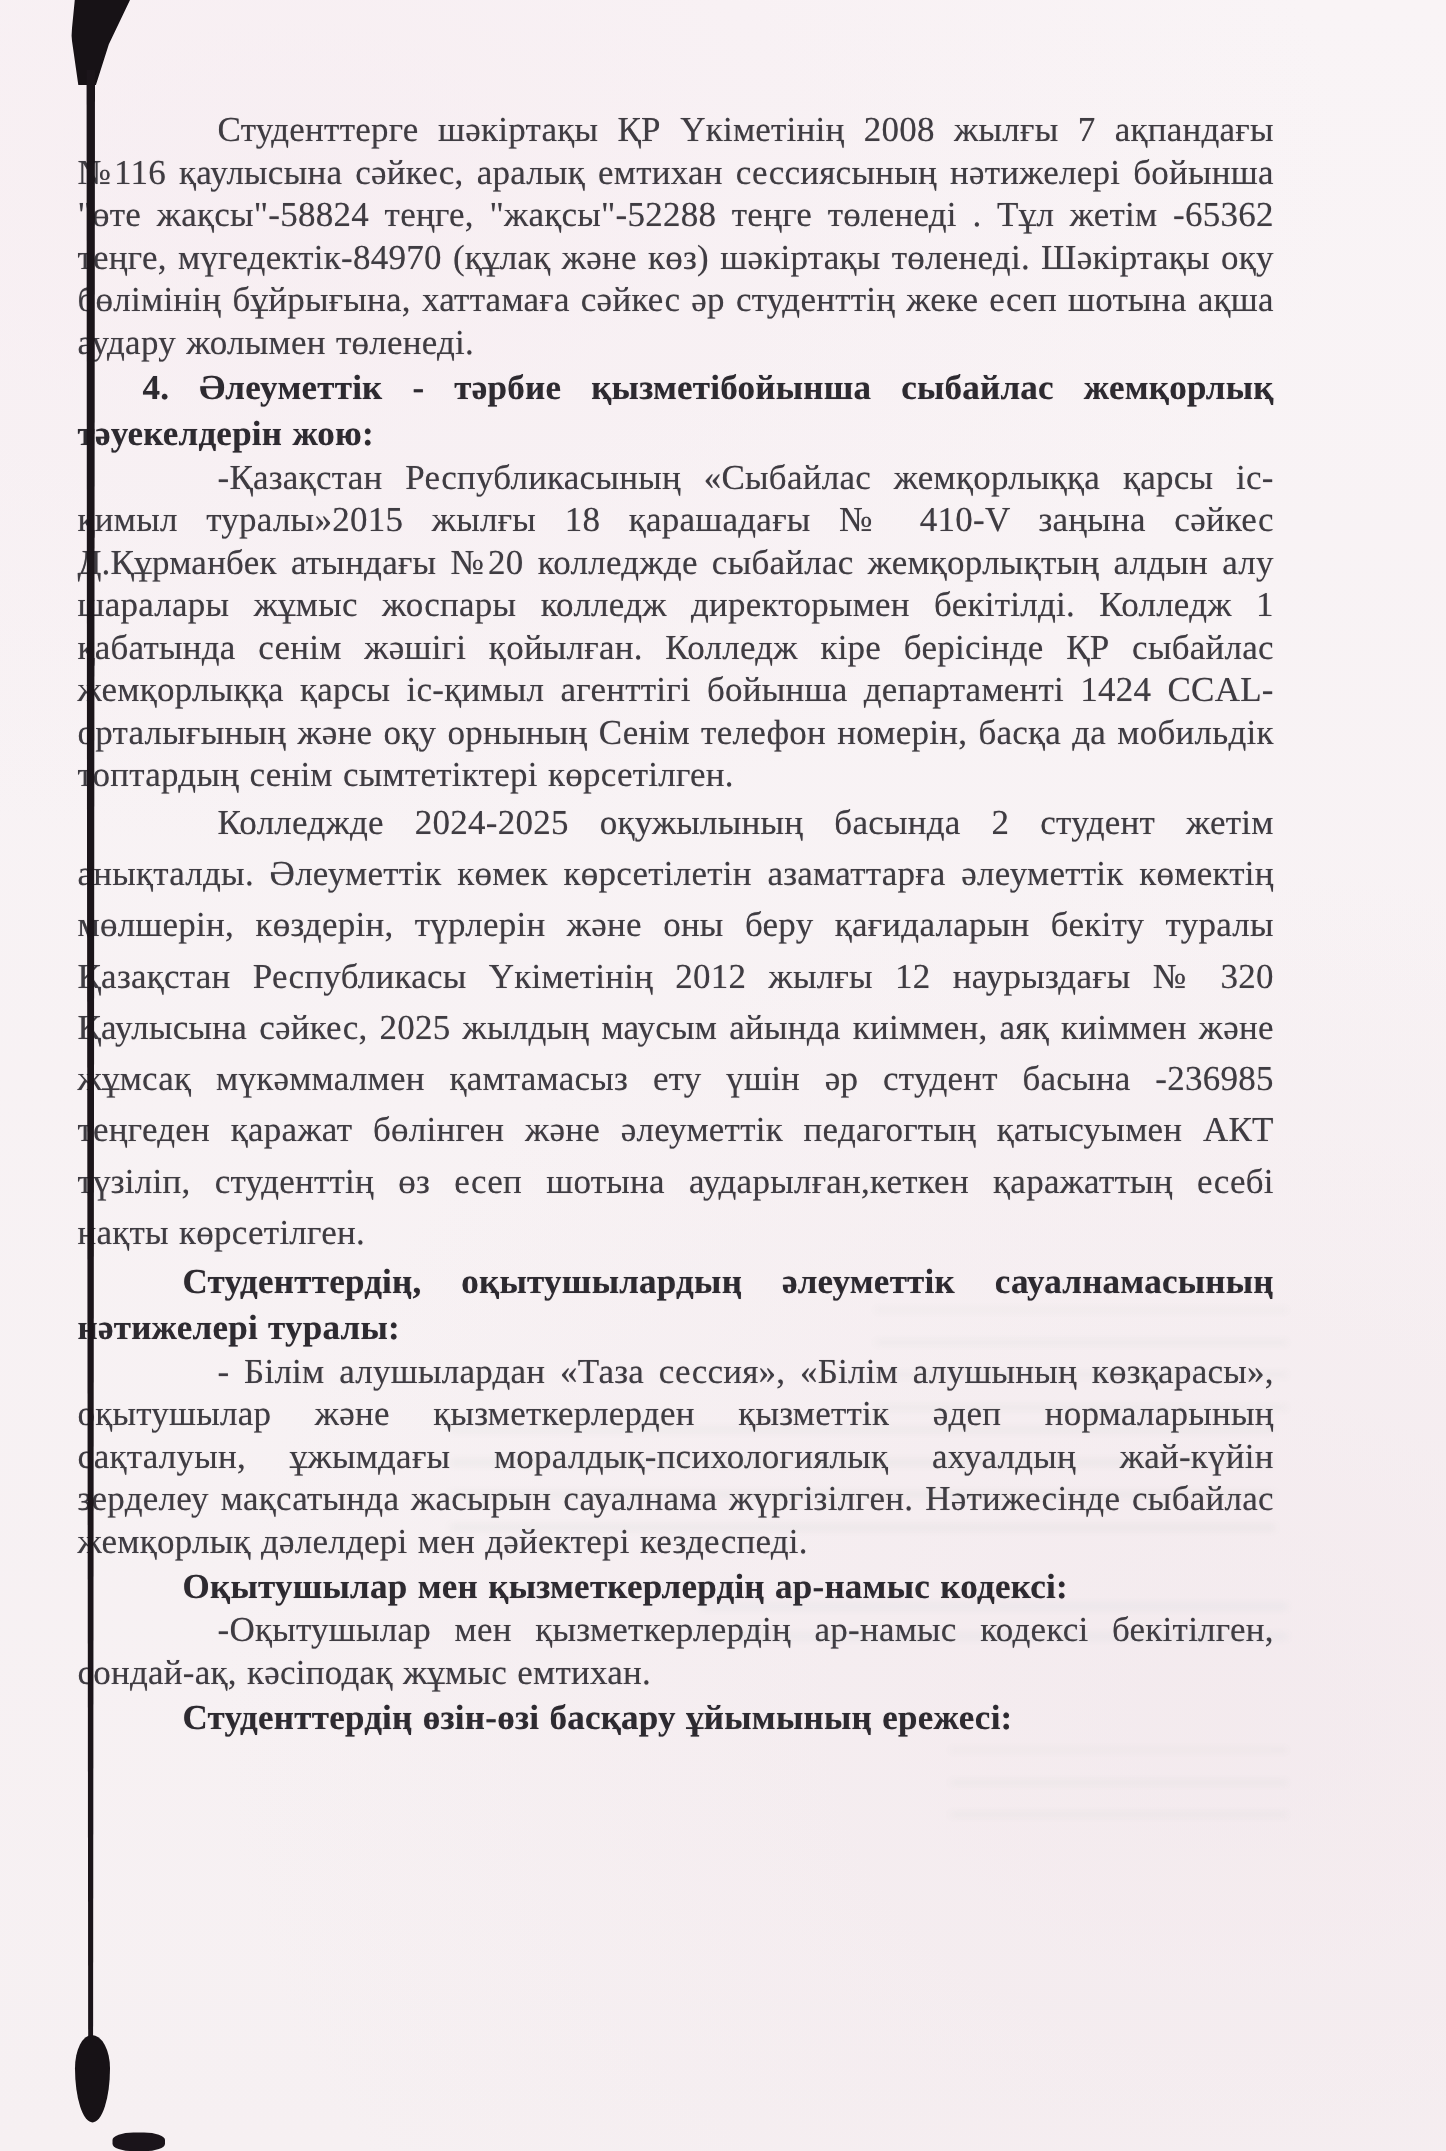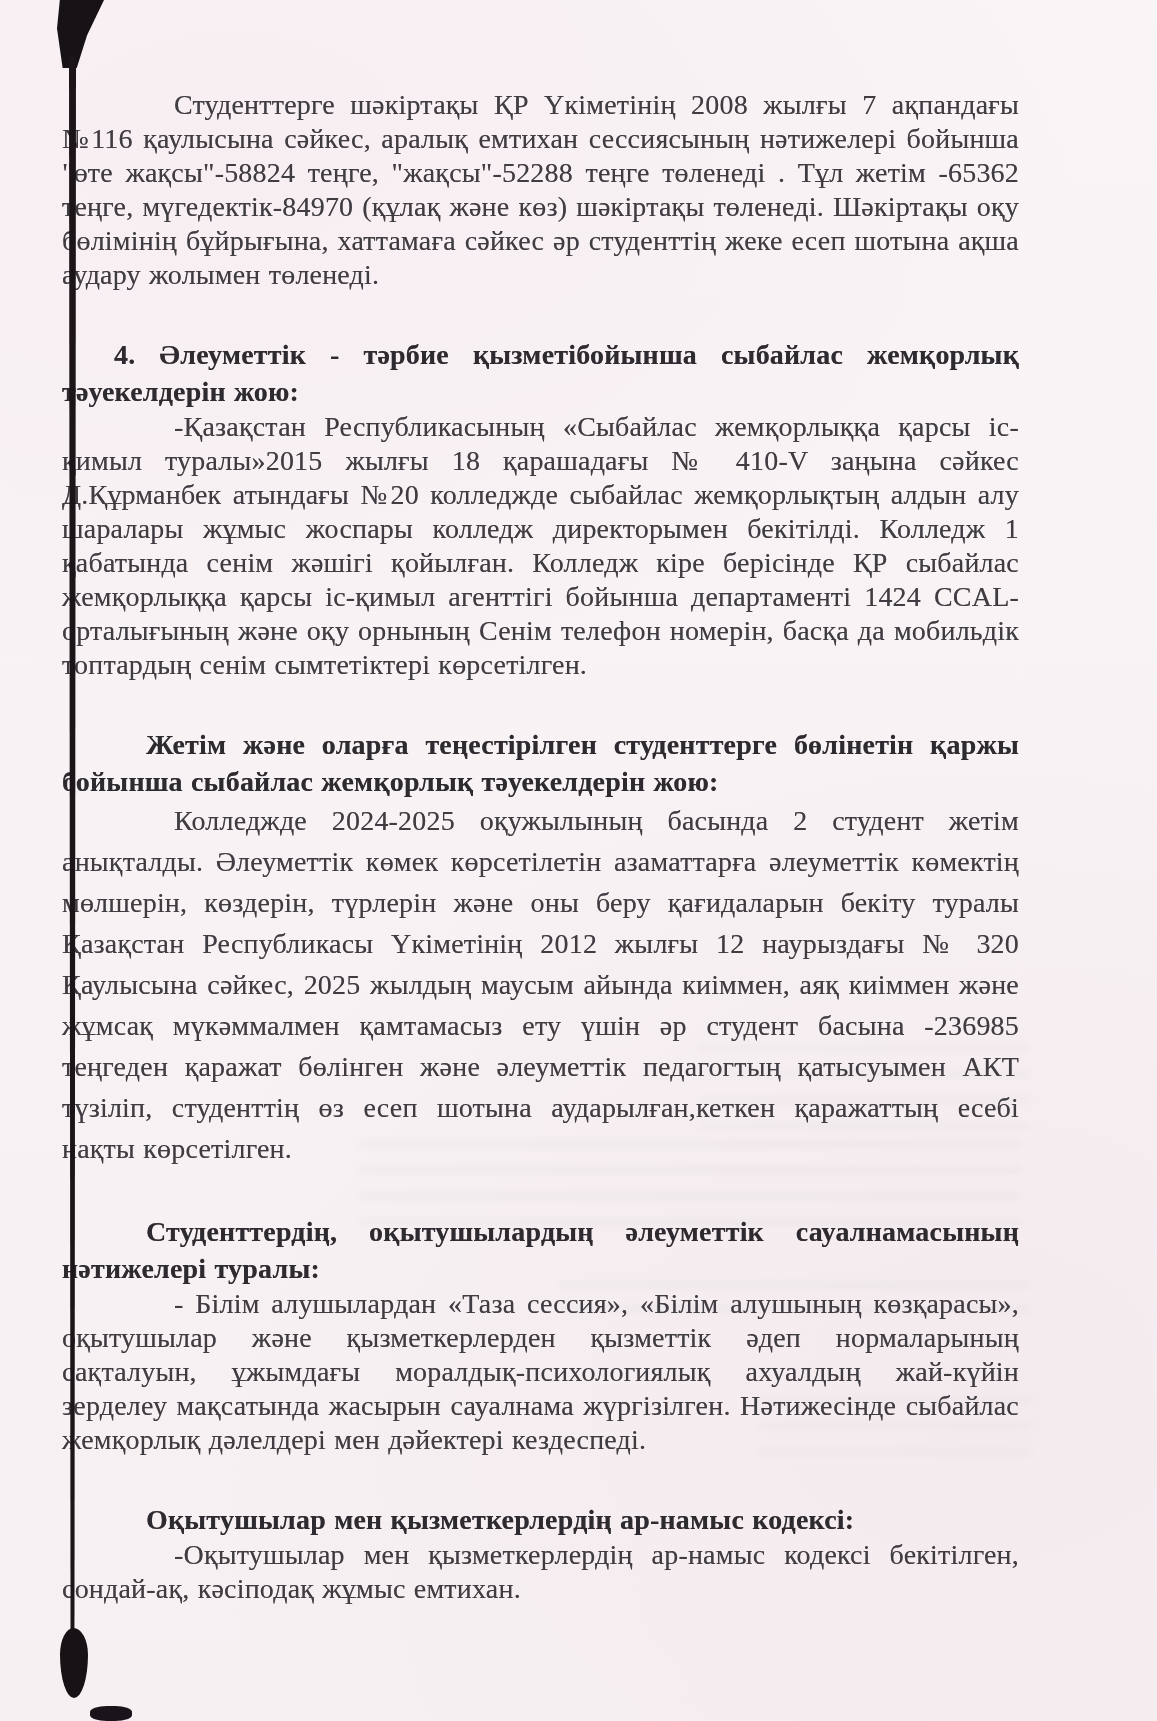--- a/index.html
+++ b/index.html
@@ -33,21 +33,20 @@
     letter-spacing: 0.2px;
     word-spacing: 1px;
   }
   p.body  { text-indent: 112px; }
   p.loose { line-height: 41px; }
   p.heading {
     font-weight: 700;
     color: #2d2a30;
     text-indent: 84px;
     line-height: 37px;
-    margin-top: 44px;
   }
   p.heading-num { text-indent: 52px; }
   .gap-xl { margin-top: 46px; }
   .gap-lg { margin-top: 36px; }
   .gap-md { margin-top: 22px; }
   .gap-sm { margin-top: 18px; }
 
   
   .artifact { position: absolute; pointer-events: none; }
   .artifact-corner {
@@ -90,32 +89,32 @@
 
 <div class="page">
 
   <div class="text-col">
     <p class="body">Студенттерге шәкіртақы ҚР Үкіметінің 2008 жылғы 7 ақпандағы №116 қаулысына сәйкес,  аралық емтихан сессиясының нәтижелері бойынша "өте жақсы"-58824 теңге, "жақсы"-52288 теңге төленеді . Тұл жетім -65362 теңге, мүгедектік-84970 (құлақ және көз) шәкіртақы төленеді. Шәкіртақы  оқу бөлімінің бұйрығына, хаттамаға  сәйкес әр студенттің  жеке есеп шотына ақша аудару жолымен төленеді.</p>
 
     <p class="heading heading-num gap-xl">4. Әлеуметтік - тәрбие қызметібойынша сыбайлас жемқорлық тәуекелдерін жою:</p>
 
     <p class="body">-Қазақстан Республикасының  «Сыбайлас жемқорлыққа қарсы іс-қимыл туралы»2015 жылғы 18 қарашадағы № 410-V заңына сәйкес  Д.Құрманбек атындағы №20 колледжде сыбайлас жемқорлықтың алдын алу шаралары жұмыс  жоспары колледж директорымен бекітілді. Колледж 1 қабатында сенім жәшігі қойылған.  Колледж кіре берісінде  ҚР сыбайлас жемқорлыққа қарсы іс-қимыл агенттігі бойынша департаменті 1424 CCAL-орталығының  және оқу орнының Сенім телефон номерін,  басқа да мобильдік топтардың сенім сымтетіктері көрсетілген.</p>
 
-    <p class="heading gap-lg">Жетім және оларға теңестірілген студенттерге бөлінетін қаржы бойынша сыбайлас жемқорлық тәуекелдерін жою:</p>
 
     <p class="body loose">Колледжде 2024-2025 оқужылының басында  2  студент жетім анықталды. Әлеуметтік көмек көрсетілетін азаматтарға әлеуметтік көмектің мөлшерін, көздерін, түрлерін және оны беру қағидаларын бекіту туралы Қазақстан Республикасы Үкіметінің 2012 жылғы 12 наурыздағы № 320 Қаулысына сәйкес, 2025 жылдың маусым айында киіммен, аяқ киіммен және жұмсақ мүкәммалмен қамтамасыз ету үшін әр студент басына -236985 теңгеден қаражат бөлінген және әлеуметтік педагогтың қатысуымен АКТ түзіліп, студенттің өз есеп шотына аударылған,кеткен қаражаттың есебі нақты көрсетілген.</p>
 
     <p class="heading gap-md">Студенттердің,  оқытушылардың  әлеуметтік  сауалнамасының нәтижелері туралы:</p>
 
     <p class="body">- Білім алушылардан «Таза сессия», «Білім  алушының  көзқарасы», оқытушылар және қызметкерлерден қызметтік әдеп нормаларының сақталуын, ұжымдағы моралдық-психологиялық ахуалдың жай-күйін зерделеу мақсатында жасырын сауалнама жүргізілген. Нәтижесінде сыбайлас жемқорлық  дәлелдері мен дәйектері кездеспеді.</p>
 
     <p class="heading gap-sm">Оқытушылар мен қызметкерлердің ар-намыс кодексі:</p>
 
     <p class="body">-Оқытушылар мен қызметкерлердің ар-намыс кодексі бекітілген, сондай-ақ, кәсіподақ жұмыс емтихан.</p>
 
+    <p class="heading gap-lg">Студенттердің  өзін-өзі басқару ұйымының ережесі:</p>
   </div>
 
   <div class="ghost ghost-3"></div>
   <div class="ghost ghost-1"></div>
   <div class="ghost ghost-2"></div>
   <div class="ghost ghost-4"></div>
 
   <div class="artifact artifact-corner"></div>
   <div class="artifact artifact-spine"></div>
   <div class="artifact artifact-bottom"></div>

